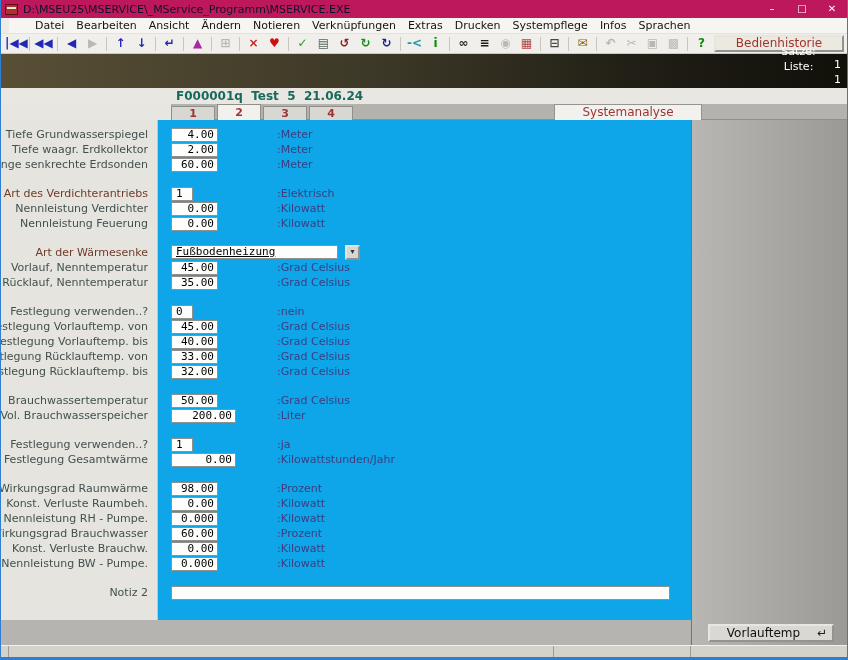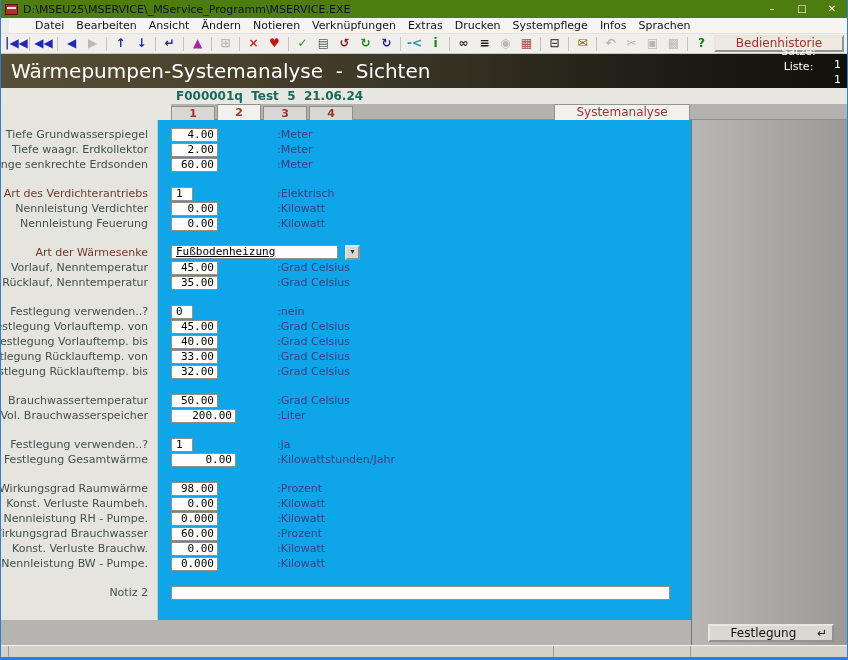--- a/index.html
+++ b/index.html
@@ -5,21 +5,21 @@
   * { margin:0; padding:0; box-sizing:border-box; }
   html,body { background:#888; }
   .window {
     position:relative; width:848px; height:660px; overflow:hidden;
     font-family:"DejaVu Sans", sans-serif;
     border-left:1px solid #2e7fd2; border-right:1px solid #2e7fd2;
     background:#ecebe6;
   }
   
   .titlebar { position:absolute; left:0; top:0; width:100%; height:18px;
-    background:#4d7c0f; display:flex; align-items:center; padding-left:4px; }
+    background:#be185d; display:flex; align-items:center; padding-left:4px; }
   .appicon { width:13px; height:11px; background:#b03030; border:1px solid #5a1010;
     position:relative; flex:none; }
   .appicon:before { content:""; position:absolute; left:1px; top:2px; right:1px; height:2px; background:#f3e9e0; }
   .titletext { font-size:11px; color:#10122a; margin-left:5px; white-space:nowrap; }
   .wincontrols { margin-left:auto; display:flex; height:100%; }
   .winbtn { width:30px; height:100%; color:#fff; font-size:10px; line-height:18px;
     text-align:center; font-family:"DejaVu Sans", sans-serif; }
   
   .menubar { position:absolute; left:8px; top:18px; width:100%; height:15px;
     background:#f6f5f2; display:flex; align-items:center; padding-left:20px; }
@@ -48,21 +48,21 @@
     color:#17695c; white-space:pre; }
   
   .tabrow { position:absolute; left:0; top:104px; width:100%; height:16px; background:#b3b2ae;
     box-shadow:inset 0 -1px 0 #8e8e8a; }
   .tabrow .leftseg { position:absolute; left:0; top:0; width:170px; height:16px; background:#e7e6e1; }
   .tabs { position:absolute; left:170px; top:0; display:flex; }
   .tab { width:44px; margin-top:2px; height:14px; background:#d9d7d2;
     border:1px solid #8e8e8a; border-bottom:none; margin-right:2px;
     color:#9e3432; font-size:11px; font-weight:bold; text-align:center; line-height:13px; }
   .tab.active { margin-top:0; height:16px; line-height:15px; background:#f2f1ed; }
-  .sidetab { position:absolute; left:553px; top:0; width:136px; height:16px;
+  .sidetab { position:absolute; left:553px; top:0; width:148px; height:16px;
     background:#f2f1ed; border:1px solid #95948f; border-bottom:none;
     color:#9e3432; font-size:12px; text-align:center; line-height:15px; }
   
   .formregion { position:absolute; left:0; top:120px; width:690px; height:500px; background:#0ea5e9; }
   .labelcol { position:absolute; left:0; top:0; width:157px; height:100%;
     background:#e6e4de; border-right:1px solid #c8c6c1; }
   .formcontent { position:absolute; left:0; top:0; width:100%; padding-top:7px; }
   .group { margin-bottom:14px; }
   .frow { display:flex; height:15px; align-items:center; }
   .flabel { width:157px; flex:none; overflow:hidden; display:flex; justify-content:flex-end;
@@ -168,21 +168,20 @@
         <div class="ticon dis" style="color: rgb(154, 154, 150);">✂</div>
         <div class="ticon dis" style="color: rgb(154, 154, 150);">▣</div>
         <div class="ticon dis" style="color: rgb(154, 154, 150);">▩</div>
         <div class="tsep"></div>
         <div class="ticon" style="color: rgb(17, 136, 17);">?</div>
       </div>
     <div class="histbtn">Bedienhistorie</div>
   </div>
 
   <div class="banner">
-    <div class="ptitle">Wärmepumpen-Systemanalyse  -  Sichten</div>
     <div class="stats">
         <div class="stat-row">
           <div class="stat-label">Sätze:</div>
           <div class="stat-value">1</div>
         </div>
         <div class="stat-row">
           <div class="stat-label">Liste:</div>
           <div class="stat-value">1</div>
         </div>
       </div>
@@ -444,21 +443,21 @@
             <div class="fwrap wide-wrap">
               <div class="finput sz-note"></div>
             </div>
           </div>
         </div>
       </div>
   </div>
 
   <div class="rightpanel">
     <div class="zusatzbtn">
-      <span class="zlabel">Festlegung</span>
+      <span class="zlabel">Vorlauftemp</span>
       <span class="zicon">↵</span>
     </div>
   </div>
   <div class="bottomstrip"></div>
 
   <div class="statusbar">
       <div class="scell" style="width: 8px;"></div>
       <div class="scell" style="width: 545px;"></div>
       <div class="scell" style="width: 137px;"></div>
       <div class="scell" style="width: 156px;"></div>

